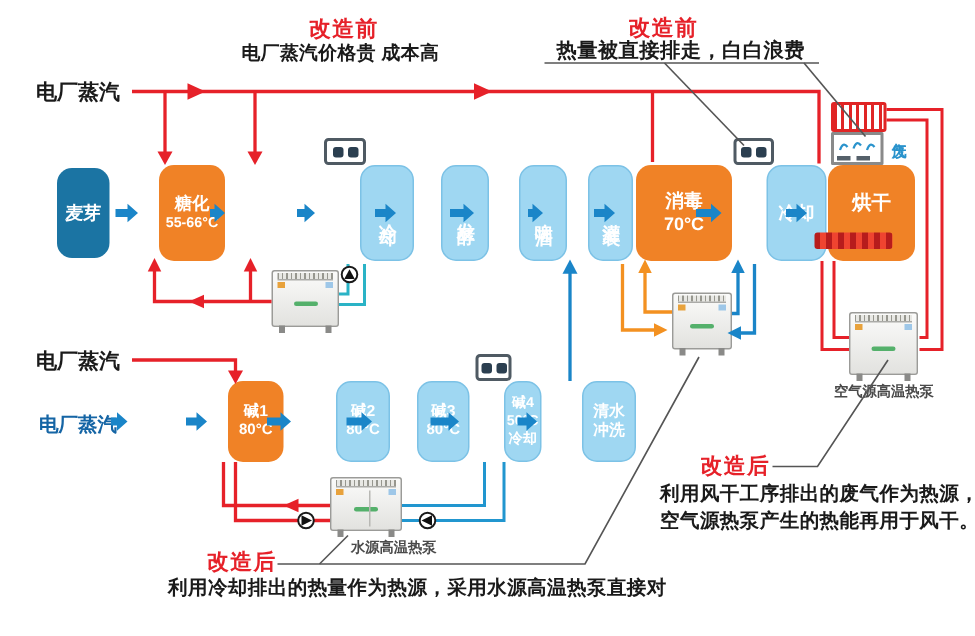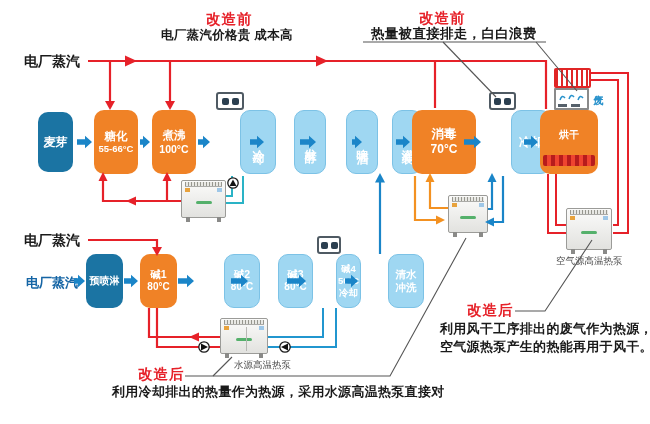--- a/index.html
+++ b/index.html
@@ -7,39 +7,39 @@
   .stage {
     position: relative; width: 650px; height: 424px; background: #ffffff;
     font-family: "Liberation Sans", sans-serif; overflow: hidden;
   }
   
   .pbox {
     position: absolute; border-radius: 10px; color: #fff; font-weight: bold;
     display: flex; flex-direction: column; align-items: center; justify-content: center;
     text-align: center; line-height: 1.25;
   }
-  .hot  { background: #f08226; }
+  .hot  { background: #f08226; margin-left: 12px; }
   .cool { background: #9fd7f2; border: 1px solid #7cc2e6; margin-left: 28px; }
   .dark { background: #1b74a3; }
   .pbox .l1 { font-size: 12px; }
   .pbox .l2, .pbox .l3 { font-size: 9.5px; }
   .pbox.small .l1 { font-size: 10.5px; }
   .pbox.small .l2 { font-size: 10px; }
   .pbox.tiny .l1, .pbox.tiny .l2, .pbox.tiny .l3 { font-size: 9.5px; }
   .pbox.big .l1 { font-size: 12.5px; }
   .pbox.big .l2 { font-size: 12px; }
   .pbox.v .l1 { writing-mode: vertical-rl; text-orientation: upright; letter-spacing: 3px; font-size: 12px; }
   .pbox.pad-b { padding-bottom: 14px; }
   
   .lbl { position: absolute; font-weight: bold; color: #1a1a1a; white-space: nowrap; }
   .vlabel { writing-mode: vertical-rl; text-orientation: upright; }
   
   .anno-title { position: absolute; color: #e62129; font-size: 14.5px; font-weight: bold; letter-spacing: 1px; white-space: nowrap; }
   .anno-text  { position: absolute; color: #1a1a1a; font-size: 13px; font-weight: bold; letter-spacing: 0.3px; white-space: nowrap; }
-  .unit-lbl   { position: absolute; color: #4a4a4a; font-size: 9.5px; white-space: nowrap; }
+  .unit-lbl   { position: absolute; color: #4a4a4a; font-size: 9.5px; white-space: nowrap; font-weight: bold; }
   
   .hp { position: absolute; background: linear-gradient(180deg,#fbfbfa,#e2e2df); border: 1px solid #9b9b98; border-radius: 2px; }
   .hp::before { content:""; position:absolute; top:7px; left:3px; width:5px; height:4px; background:#e8a23c; }
   .hp::after  { content:""; position:absolute; top:7px; right:3px; width:5px; height:4px; background:#9ec7e8; }
   .hp-top { position: absolute; top: 1px; left: 3px; right: 3px; height: 5px;
             background: repeating-linear-gradient(90deg,#97978f 0 1px,#e8e8e4 1px 3px); border-bottom: 1px solid #ababa8; }
   .hp-logo { position: absolute; left: 50%; top: 56%; width: 16px; height: 3px; margin-left: -8px; background: #3aa655; border-radius: 2px; opacity: .85; }
   .hp-leg { position: absolute; bottom: -5px; width: 4px; height: 5px; background: #8a8a88; }
   .hp-leg.l { left: 4px; } .hp-leg.r { right: 4px; }
   .hp-div { position: absolute; left: 55%; top: 8px; bottom: 2px; width: 1px; background: #b8b8b4; }
@@ -79,51 +79,44 @@
   <div class="unit-lbl" style="left:556px;top:255px">空气源高温热泵</div>
   <div class="lbl vlabel" style="left:591px;top:87px;font-size:10px;color:#2a93cc">废气</div>
 
   <div class="pbox dark" style="left:38px;top:112px;width:35px;height:60px">
     <span class="l1">麦芽</span>
     </div>
   <div class="pbox hot" style="left:94px;top:110px;width:44px;height:64px">
     <span class="l1" style="font-size:11.5px">糖化</span>
     <span class="l2">55-66°C</span>
     </div>
-  <div class="pbox hot" style="left:152px;top:110px;width:44px;height:64px">
-    <span class="l1" style="font-size:11.5px">煮沸</span>
-    <span class="l2" style="font-size:10.5px">100°C</span>
-    </div>
   <div class="pbox cool v" style="left:212px;top:110px;width:36px;height:64px">
     <span class="l1">冷却</span>
     </div>
   <div class="pbox cool v" style="left:266px;top:110px;width:32px;height:64px">
     <span class="l1">发酵</span>
     </div>
   <div class="pbox cool v" style="left:318px;top:110px;width:32px;height:64px">
     <span class="l1">啤酒</span>
     </div>
   <div class="pbox cool v" style="left:364px;top:110px;width:30px;height:64px">
     <span class="l1">灌装</span>
     </div>
   <div class="pbox hot big" style="left:412px;top:110px;width:64px;height:64px">
     <span class="l1">消毒</span>
     <span class="l2">70°C</span>
     </div>
   <div class="pbox cool" style="left:483px;top:110px;width:40px;height:64px">
     <span class="l1">冷却</span>
     </div>
   <div class="pbox hot pad-b" style="left:540px;top:110px;width:58px;height:64px">
-    <span class="l1" style="font-size:10px">烘干</span>
+    <span class="l1" style="font-size:13px">烘干</span>
     </div>
   <div class="heater" style="left:543px;top:155px;width:52px;height:11px"></div>
 
-  <div class="pbox dark" style="left:86px;top:254px;width:37px;height:54px">
-    <span class="l1" style="font-size:10px">预喷淋</span>
-    </div>
   <div class="pbox hot small" style="left:140px;top:254px;width:37px;height:54px">
     <span class="l1">碱1</span>
     <span class="l2">80°C</span>
     </div>
   <div class="pbox cool small" style="left:196px;top:254px;width:36px;height:54px">
     <span class="l1">碱2</span>
     <span class="l2">80°C</span>
     </div>
   <div class="pbox cool small" style="left:250px;top:254px;width:35px;height:54px">
     <span class="l1">碱3</span>

